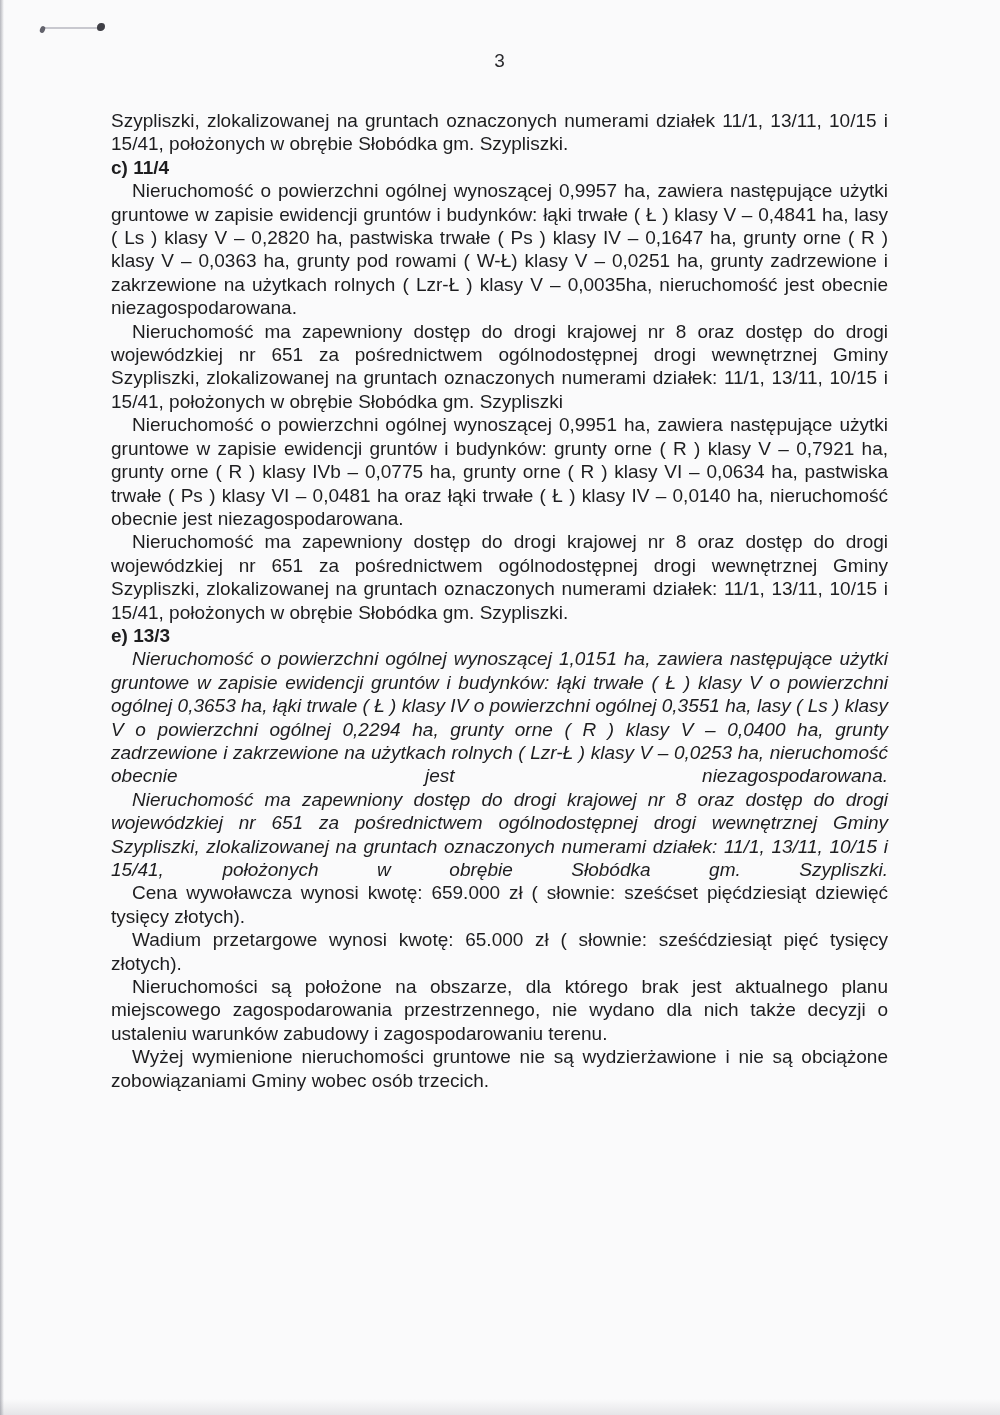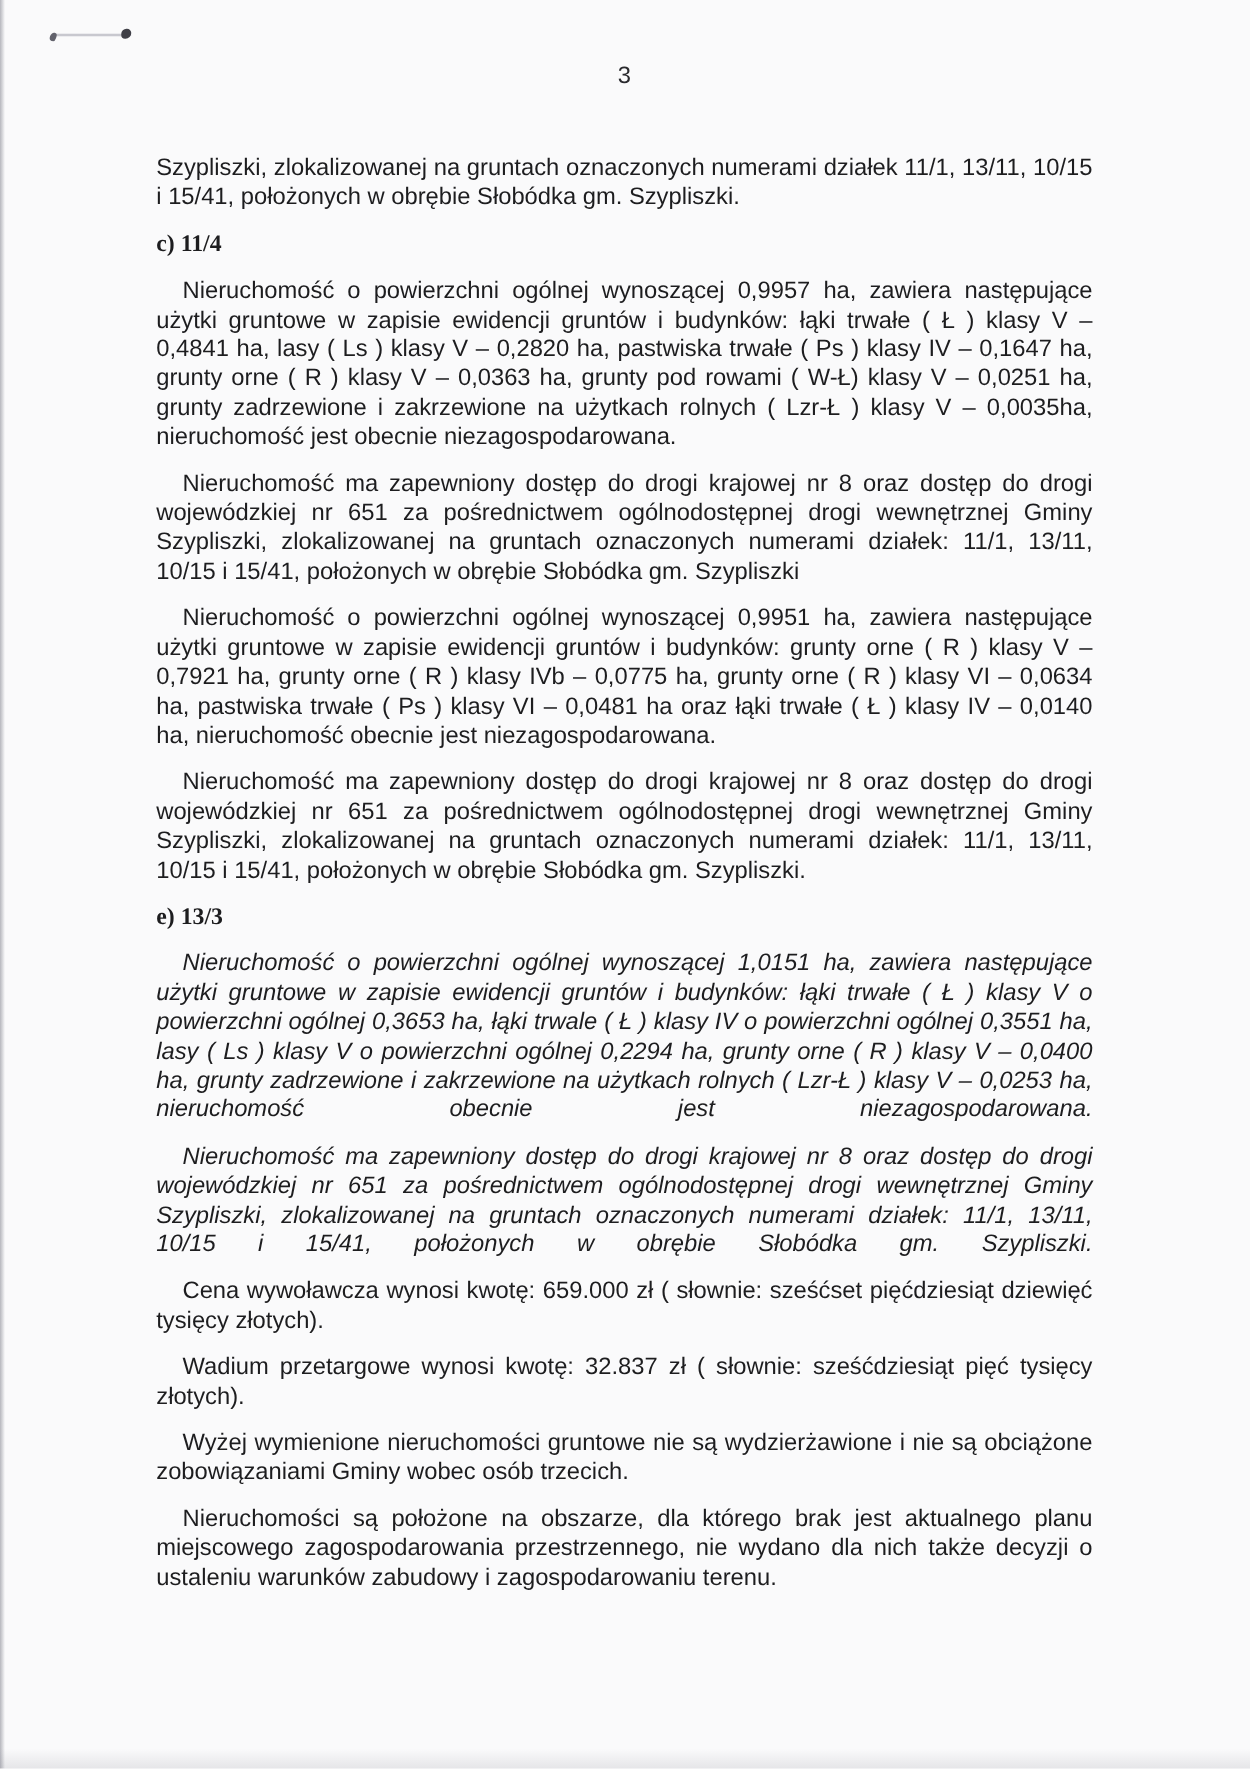--- a/index.html
+++ b/index.html
@@ -25,23 +25,23 @@
   }
   .pageno{
     position:absolute;top:50px;left:111px;width:777px;
     text-align:center;font-size:19px;color:#2a2a2e;
   }
   .doc{
     position:absolute;top:109px;left:111px;width:777px;
     font-size:19px;line-height:23.4px;
     text-align:justify;
   }
-  .doc p{margin:14px;text-indent:21px;}
+  .doc p{margin:0;text-indent:21px;}
   .doc p.ni{text-indent:0;}
-  .doc p.h{text-indent:0;font-weight:700;font-family:Liberation Serif, serif;}
+  .doc p.h{text-indent:0;font-weight:700;}
   .doc p.stretch{text-align-last:justify;font-style:italic;}
   .doc p.gap{margin-top:26px;}
   .doc b{font-weight:400;}
   
   .scratch{
     position:absolute;left:43px;top:27px;width:62px;height:2px;
     background:rgba(140,140,152,.45);border-radius:2px;
   }
   .speck{position:absolute;}
   .s1{left:40px;top:26px;width:5px;height:7px;background:#62626c;
@@ -69,20 +69,20 @@
 
     <p>Nieruchomość o powierzchni ogólnej wynoszącej 0,9951 ha, zawiera następujące użytki gruntowe w zapisie ewidencji gruntów i budynków: grunty orne ( R ) klasy V – 0,7921 ha, grunty orne ( R ) klasy IVb – 0,0775 ha, grunty orne ( R ) klasy VI – 0,0634 ha, pastwiska trwałe ( Ps ) klasy VI – 0,0481 ha oraz łąki trwałe ( Ł ) klasy IV – 0,0140 ha, nieruchomość obecnie jest niezagospodarowana.</p>
     <p>Nieruchomość ma zapewniony dostęp do drogi krajowej nr 8 oraz dostęp do drogi wojewódzkiej nr 651 za pośrednictwem ogólnodostępnej drogi wewnętrznej Gminy Szypliszki, zlokalizowanej na gruntach oznaczonych numerami działek: 11/1, 13/11, 10/15 i 15/41, położonych w obrębie Słobódka gm. Szypliszki.</p>
 
     <p class="h">e) 13/3</p>
     <p class="stretch">Nieruchomość o powierzchni ogólnej wynoszącej 1,0151 ha, zawiera następujące użytki gruntowe w zapisie ewidencji gruntów i budynków: łąki trwałe ( Ł ) klasy V o powierzchni ogólnej 0,3653 ha, łąki trwale ( Ł ) klasy IV o powierzchni ogólnej 0,3551 ha, lasy ( Ls ) klasy V o powierzchni ogólnej 0,2294 ha, grunty orne ( R ) klasy V – 0,0400 ha, grunty zadrzewione i zakrzewione na użytkach rolnych ( Lzr-Ł ) klasy V – 0,0253 ha, nieruchomość obecnie jest niezagospodarowana.</p>
     <p class="stretch">Nieruchomość ma zapewniony dostęp do drogi krajowej nr 8 oraz dostęp do drogi wojewódzkiej nr 651 za pośrednictwem ogólnodostępnej drogi wewnętrznej Gminy Szypliszki, zlokalizowanej na gruntach oznaczonych numerami działek: 11/1, 13/11, 10/15 i 15/41, położonych w obrębie Słobódka gm. Szypliszki.</p>
 
     <p><b>Cena wywoławcza wynosi kwotę: 659.000 zł</b><span> ( słownie: sześćset pięćdziesiąt dziewięć tysięcy złotych).</span></p>
 
-    <p><b>Wadium przetargowe wynosi kwotę: 32.837 zł</b><span> ( słownie: sześćdziesiąt pięć tysięcy złotych).</span></p>
+    <p><b>Wadium przetargowe wynosi kwotę: 65.000 zł</b><span> ( słownie: sześćdziesiąt pięć tysięcy złotych).</span></p>
 
 
+    <p>Nieruchomości są położone na obszarze, dla którego brak jest aktualnego planu miejscowego zagospodarowania przestrzennego, nie wydano dla nich także decyzji o ustaleniu warunków zabudowy i zagospodarowaniu terenu.</p>
     <p>Wyżej wymienione nieruchomości gruntowe nie są wydzierżawione i nie są obciążone zobowiązaniami Gminy wobec osób trzecich.</p>
-    <p>Nieruchomości są położone na obszarze, dla którego brak jest aktualnego planu miejscowego zagospodarowania przestrzennego, nie wydano dla nich także decyzji o ustaleniu warunków zabudowy i zagospodarowaniu terenu.</p>
   </div>
 
 </div>
 
 </body></html>

